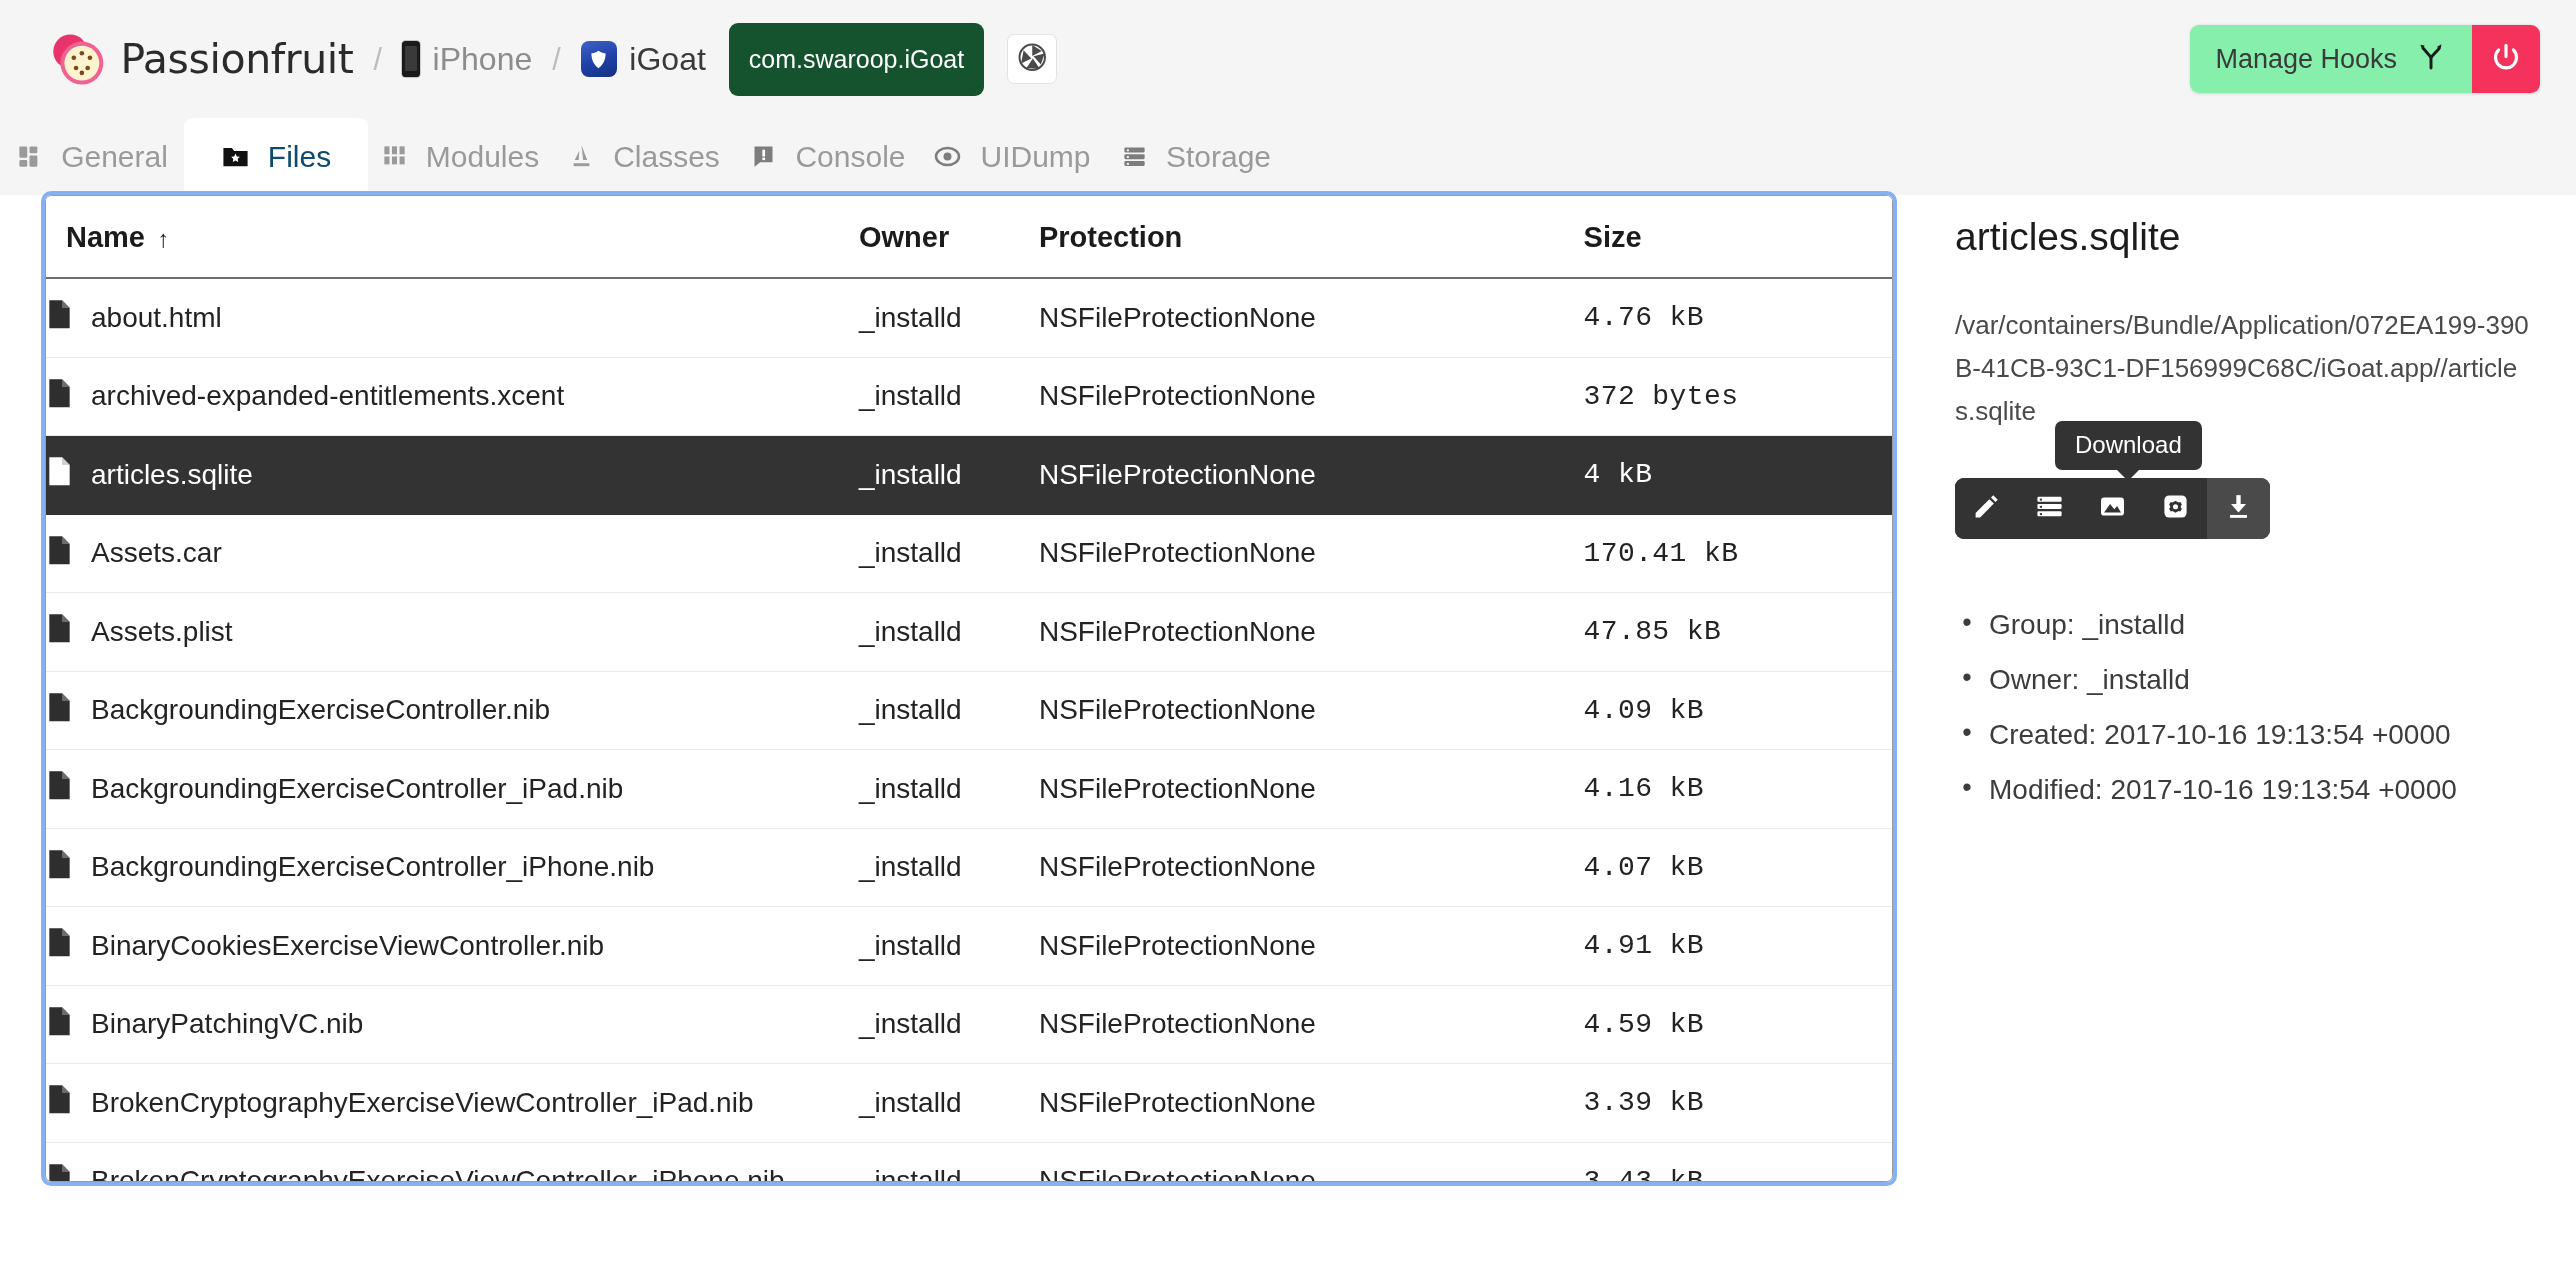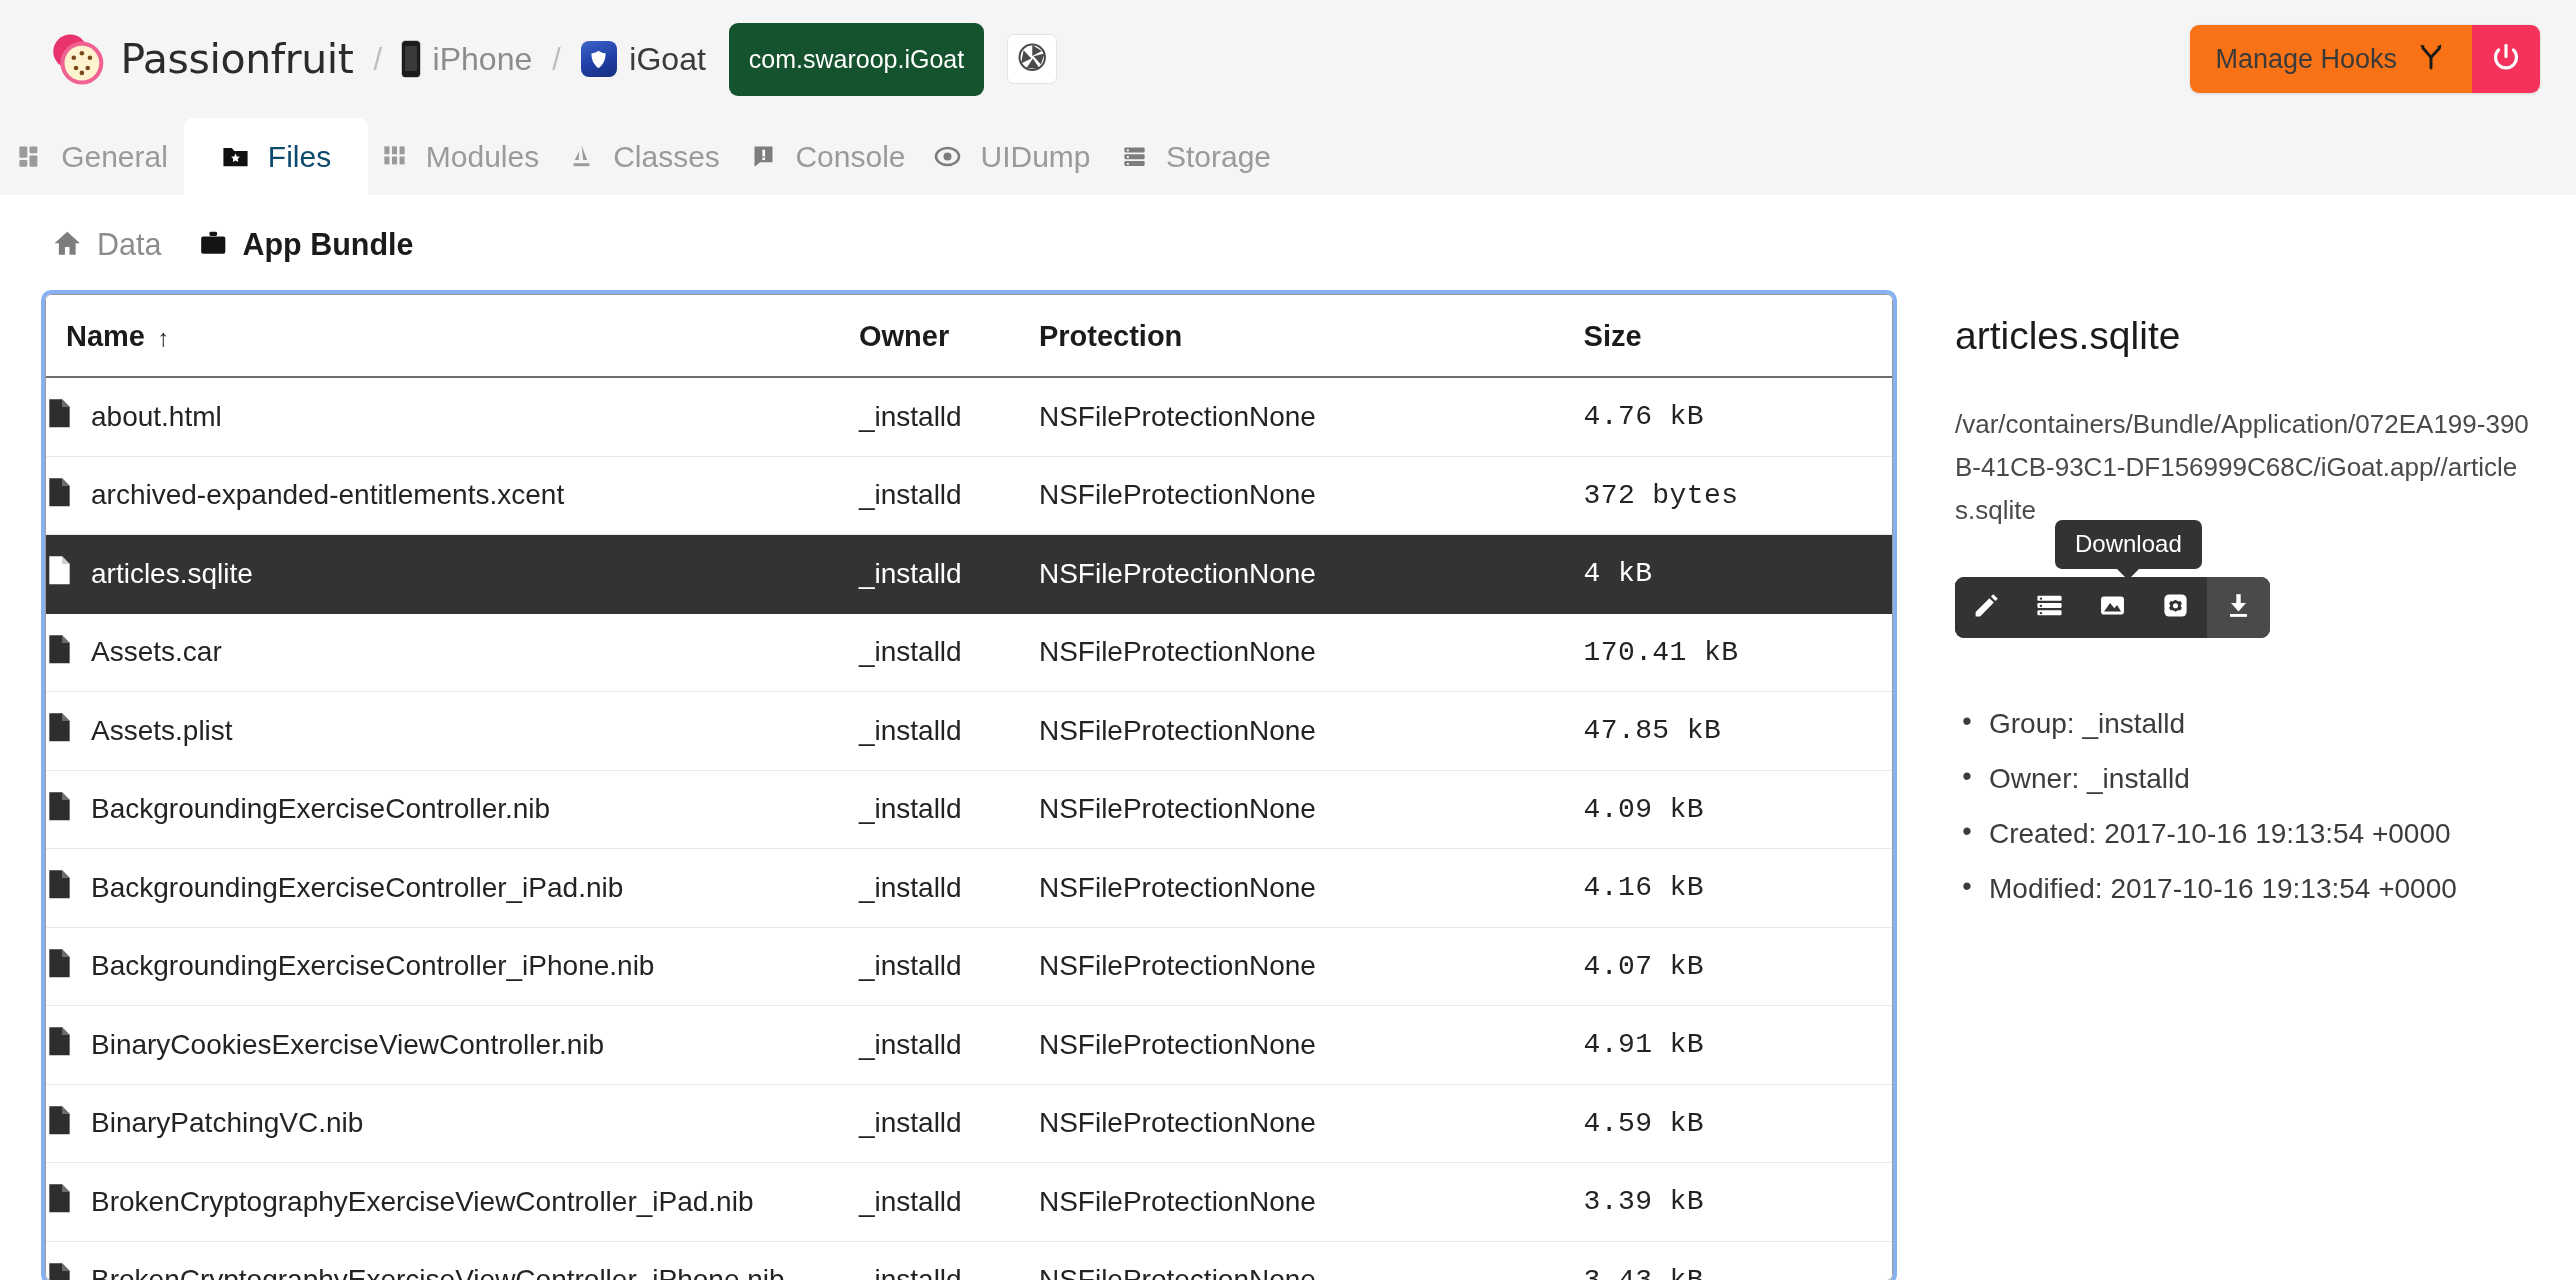--- a/index.html
+++ b/index.html
@@ -48,21 +48,21 @@
     font-family: "Liberation Sans", sans-serif;
   }
   .aperture-btn {
     width: 50px; height: 50px; margin-left: 23px;
     background: #fff; border: 0.9px solid #e2e2e2; border-radius: 7.2px;
     display: flex; align-items: center; justify-content: center;
   }
   .spacer { flex: 1 1 auto; }
   .hooks-group { display: flex; align-items: center; border-radius: 9px; overflow: hidden; box-shadow: 0 0.9px 2.7px rgba(0,0,0,.14); }
   .hooks-btn {
-    background: #f97316; color: #3a3a3a; font-size: 27px;
+    background: #86efac; color: #3a3a3a; font-size: 27px;
     padding: 0 25px; height: 68px;
     display: flex; align-items: center; gap: 18px;
     border: none; cursor: pointer;
     font-family: "Liberation Sans", sans-serif;
   }
   .power-btn {
     background: #f5325b; width: 68px; height: 68px;
     display: flex; align-items: center; justify-content: center;
     border: none; cursor: pointer;
   }
@@ -308,39 +308,20 @@
             <rect x="5.2" y="11.7" width="1.8" height="1.6" fill="#fff"></rect>
             <rect x="5.2" y="17.7" width="1.8" height="1.6" fill="#fff"></rect>
         </svg>
       </span>
       <span>Storage</span>
     </div>
   </div>
 
   <div class="content">
 
-    <div class="breadcrumb-row">
-      <div class="bc-item">
-        <span>
-          <svg width="30.5" height="30.5" viewBox="0 0 24 24" fill="#7d7d7d">
-            <path d="M12 3 L22 12 L18.6 12 L18.6 21 L13.8 21 L13.8 15 L10.2 15 L10.2 21 L5.4 21 L5.4 12 L2 12 Z"></path>
-          </svg>
-        </span>
-        <span class="bc-text">Data</span>
-      </div>
-      <div class="bc-item" style="margin-left:20px">
-        <span>
-          <svg width="30.5" height="30.5" viewBox="0 0 24 24" fill="#141414">
-            <rect x="9" y="3" width="6" height="3.2" rx="1"></rect>
-            <rect x="2.5" y="6.6" width="19" height="13.6" rx="1.6"></rect>
-          </svg>
-        </span>
-        <span class="bc-text current">App Bundle</span>
-      </div>
-    </div>
 
     <div class="split">
 
       <div class="table-panel">
         <table class="files">
           <thead>
             <tr>
               <th class="c-name">
                 <span>Name</span><span class="sort-arrow">↑</span>
               </th>

